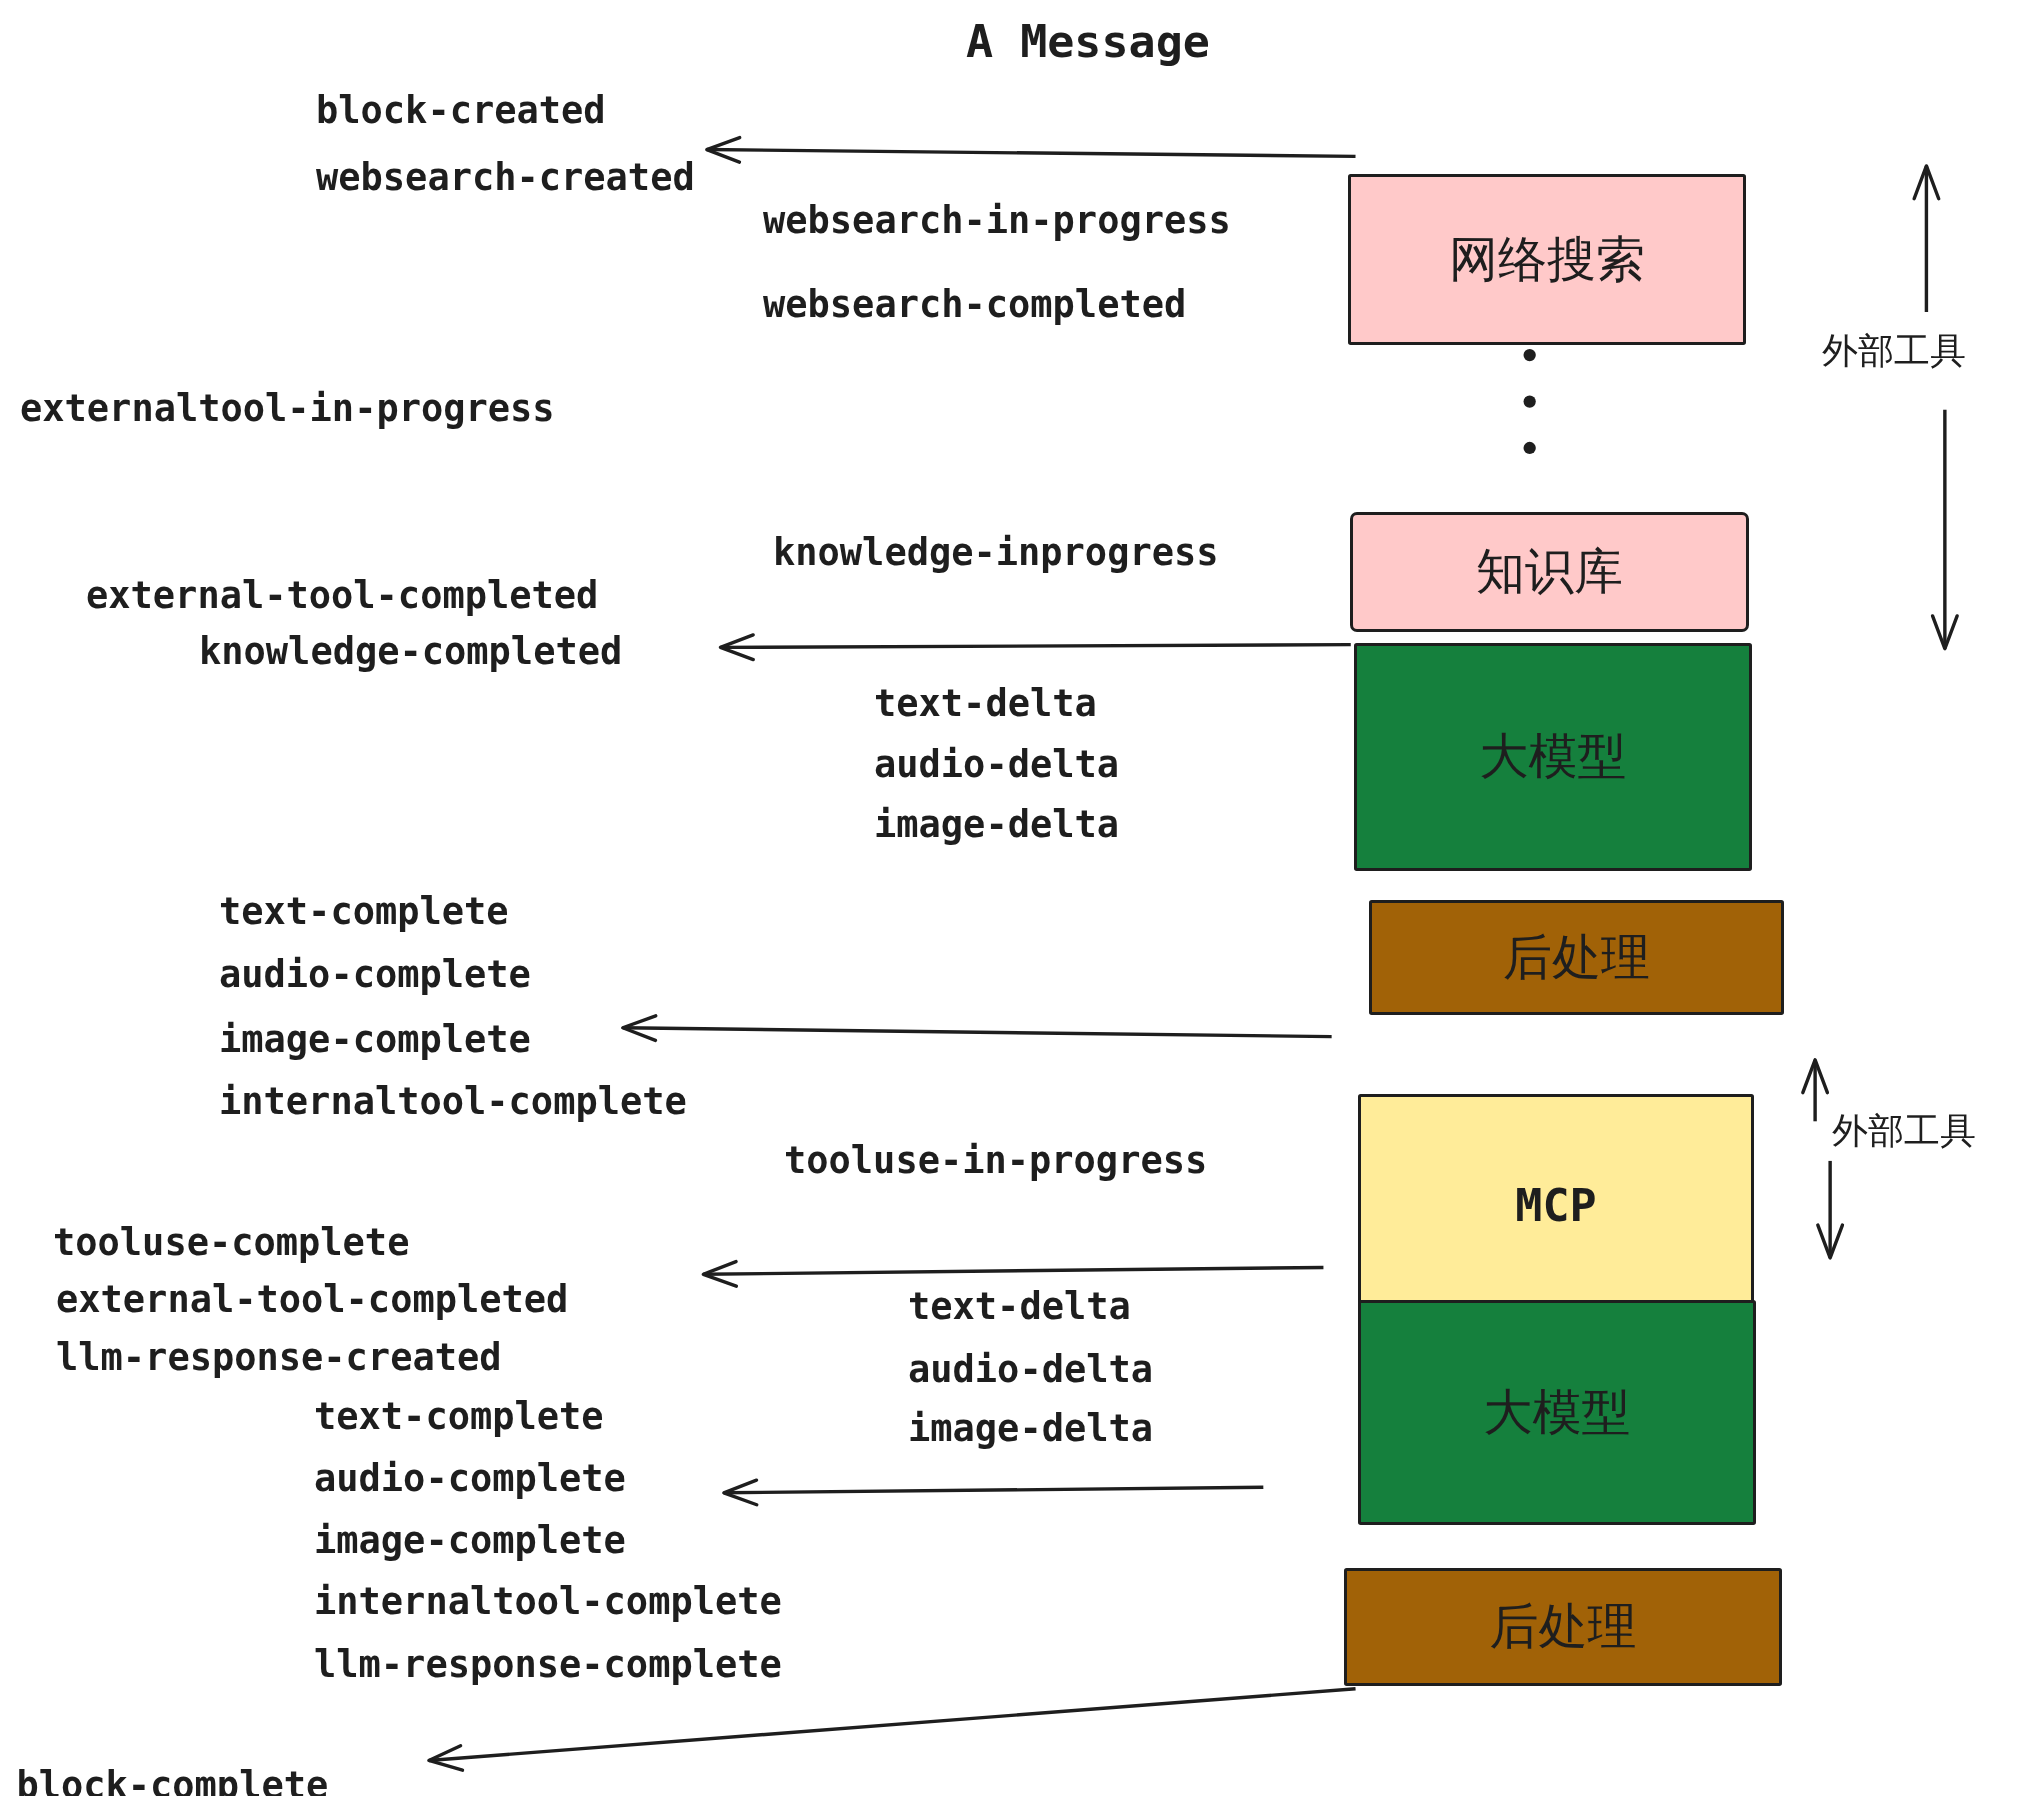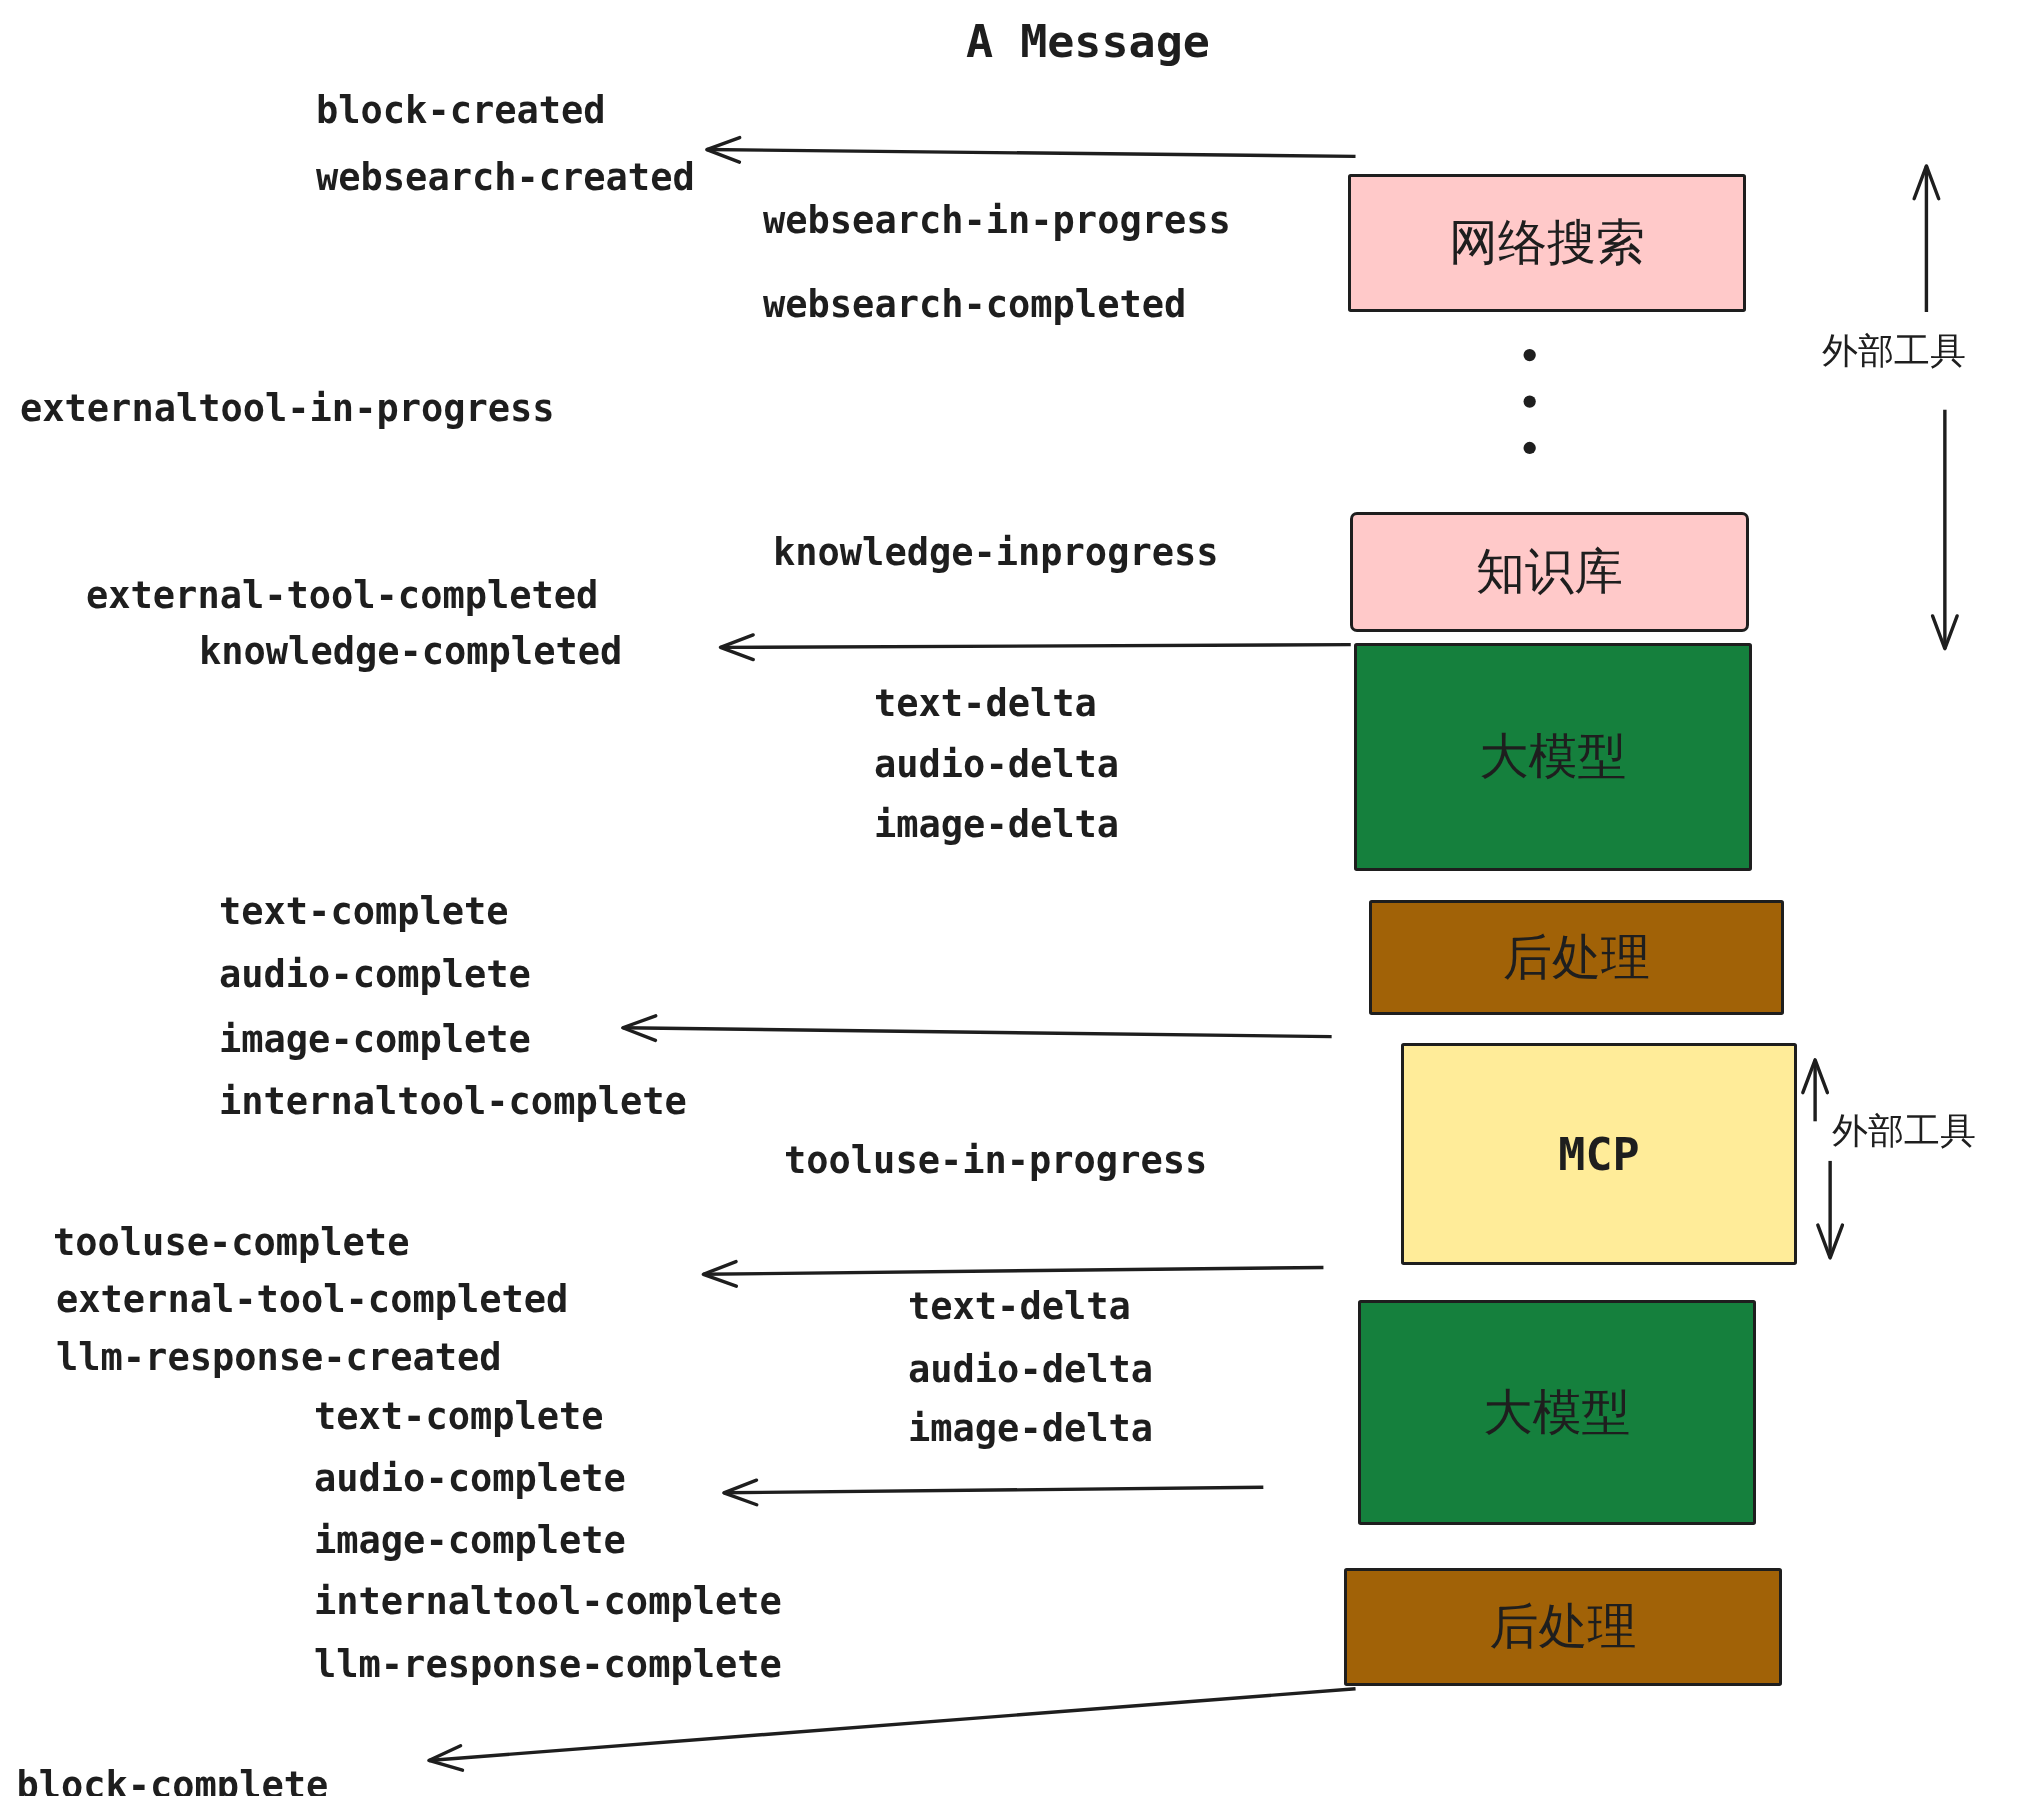--- a/index.html
+++ b/index.html
@@ -62,33 +62,33 @@
 
   <g fill="#1e1e1e">
     <circle cx="2240" cy="520" r="9"></circle>
     <circle cx="2240" cy="588" r="9"></circle>
     <circle cx="2240" cy="656" r="9"></circle>
   </g>
 </svg>
 
 <div class="title" style="left:966px; top:15px; position:absolute;">A Message</div>
 
-<div class="node pink" style="left:1348px; top:174px;  width:398px; height:138px;">
+<div class="node pink" style="left:1348px; top:174px;  width:398px; height:171px;">
   <span>网络搜索</span>
 </div>
 <div class="node pink" style="left:1350px; top:512px;  width:399px; height:120px;border-radius:7px;">
   <span>知识库</span>
 </div>
 <div class="node green" style="left:1354px; top:643px;  width:398px; height:228px;">
   <span>大模型</span>
 </div>
 <div class="node white" style="left:1369px; top:900px; width:415px; height:115px;">
   <span>后处理</span>
 </div>
-<div class="node yellow mono-label" style="left:1358px; top:1043px; width:396px; height:222px;margin-left:43px;">
+<div class="node yellow mono-label" style="left:1358px; top:1094px; width:396px; height:222px;">
   <span>MCP</span>
 </div>
 <div class="node green" style="left:1358px; top:1300px; width:398px; height:225px;">
   <span>大模型</span>
 </div>
 <div class="node white" style="left:1344px; top:1568px; width:438px; height:118px;">
   <span>后处理</span>
 </div>
 
 <div class="side-label" style="left:1822px; top:333px;">外部工具</div>

